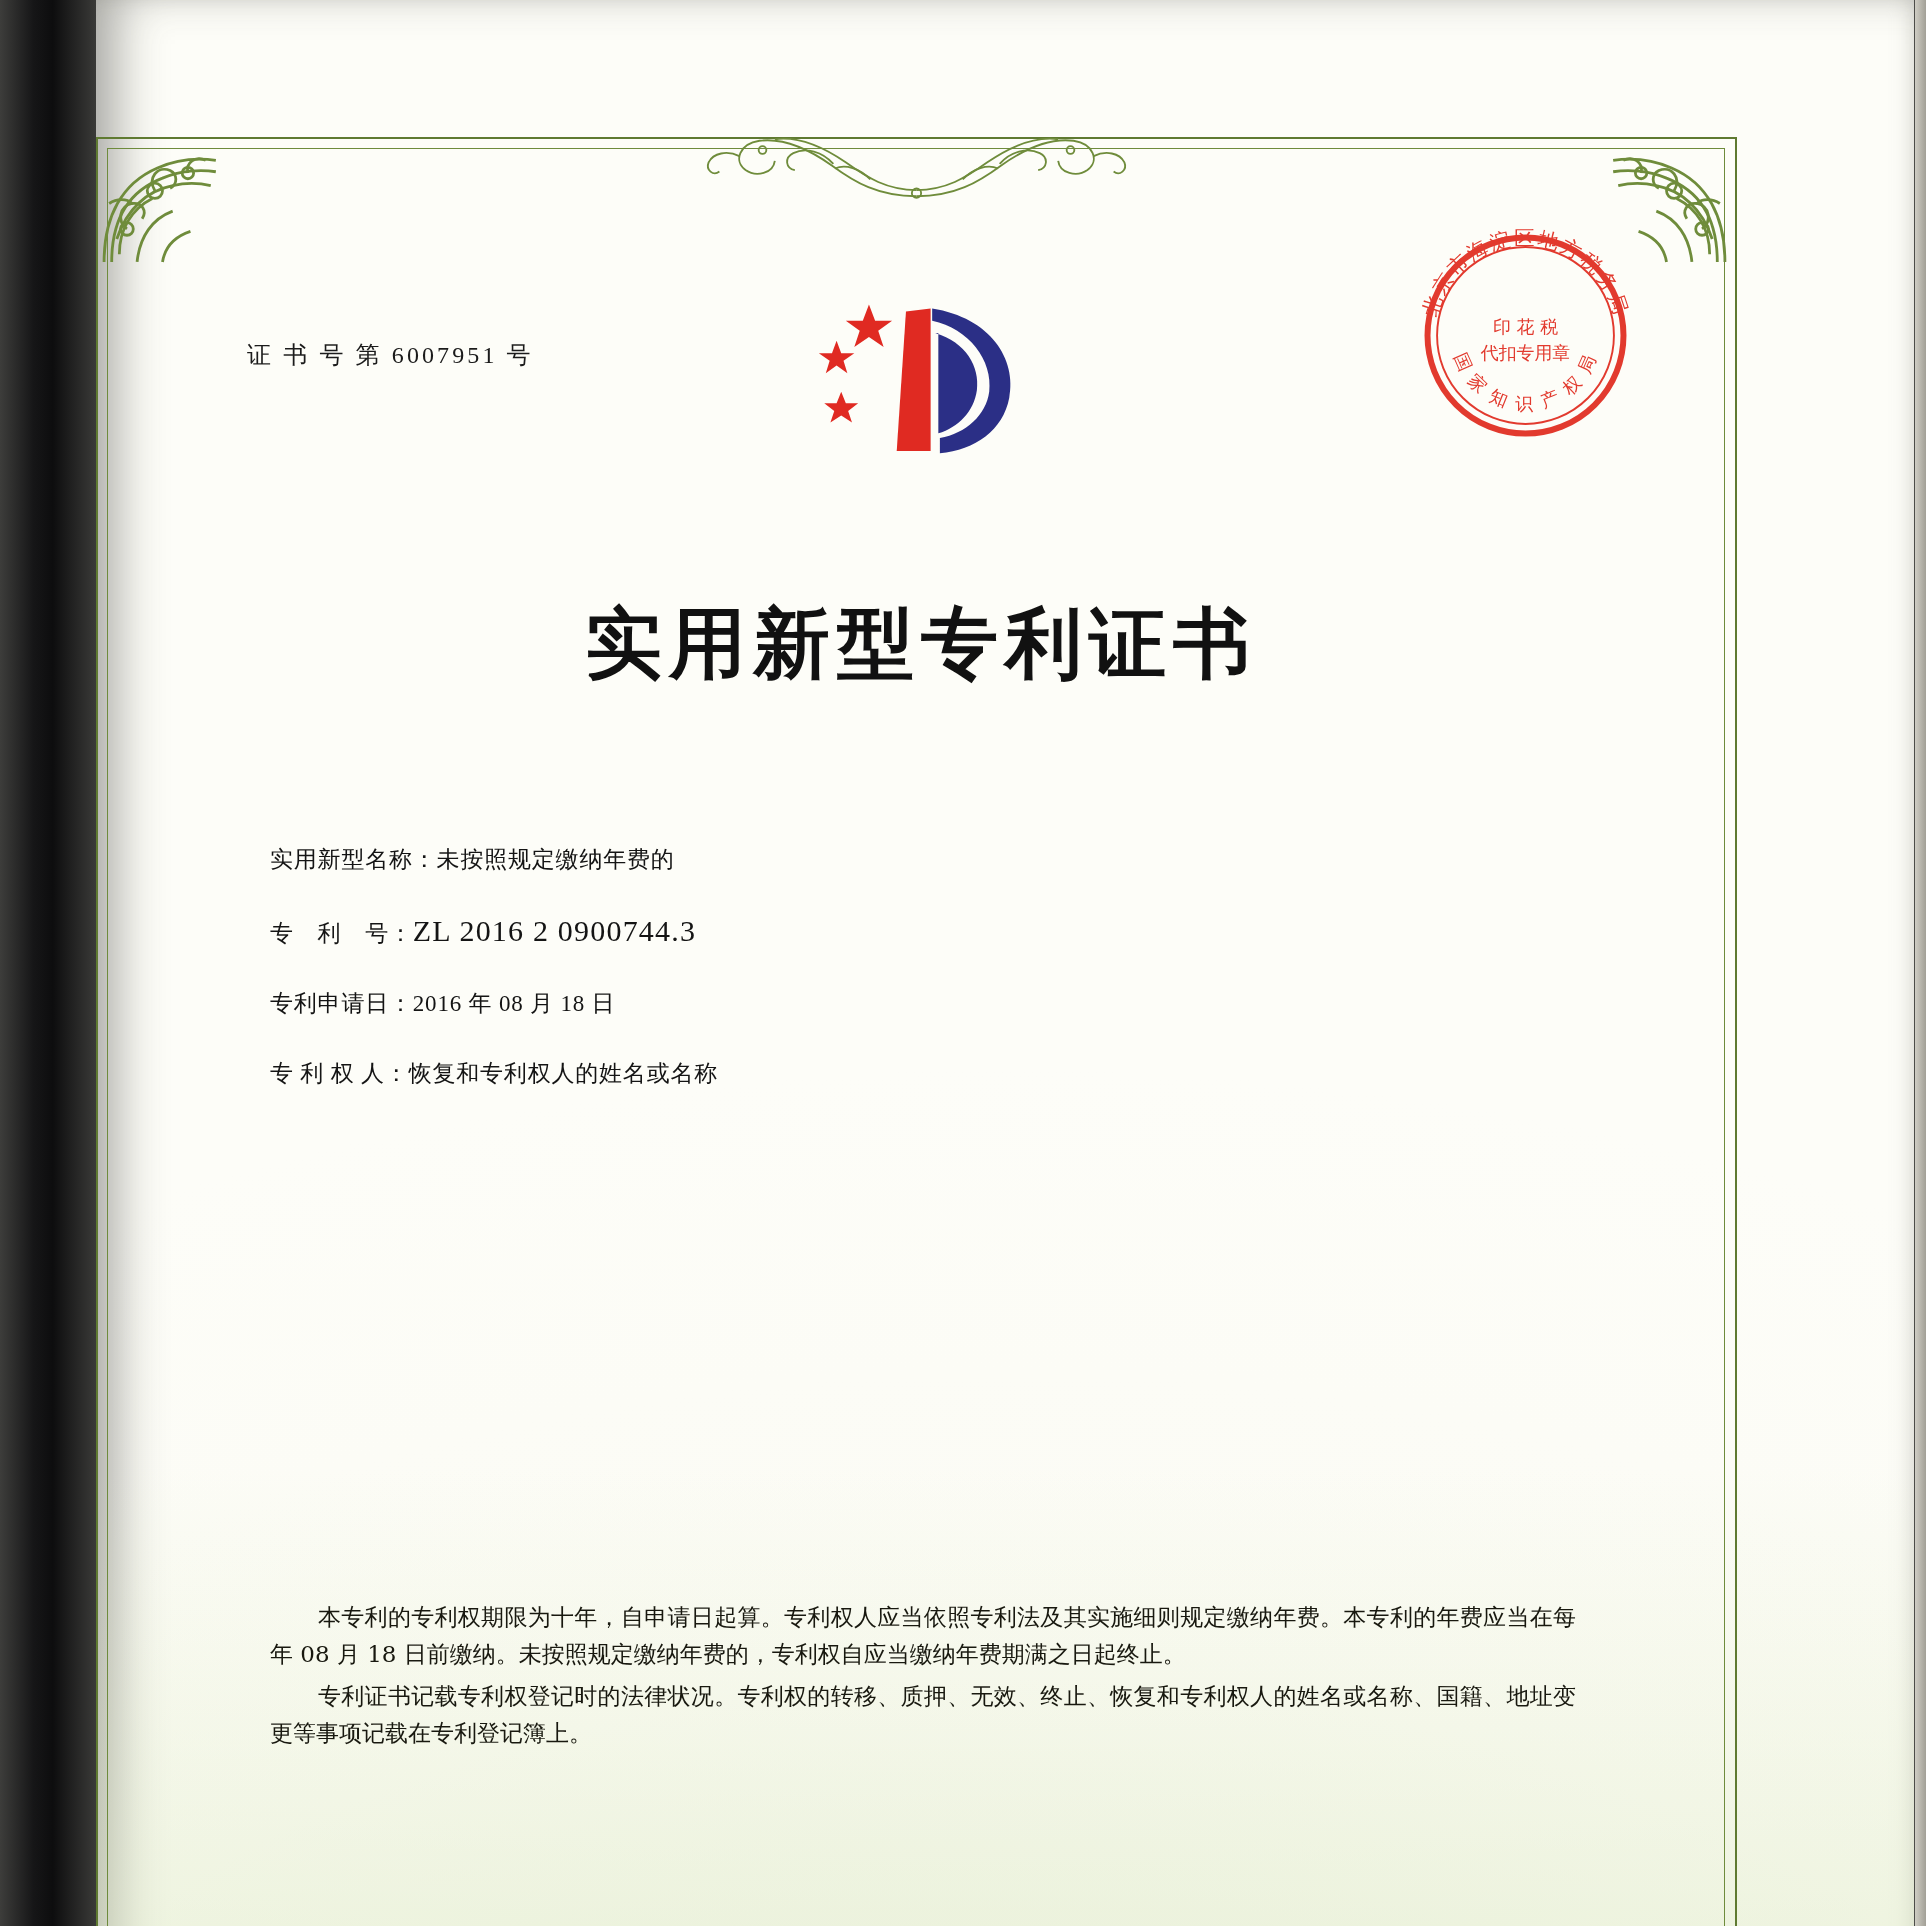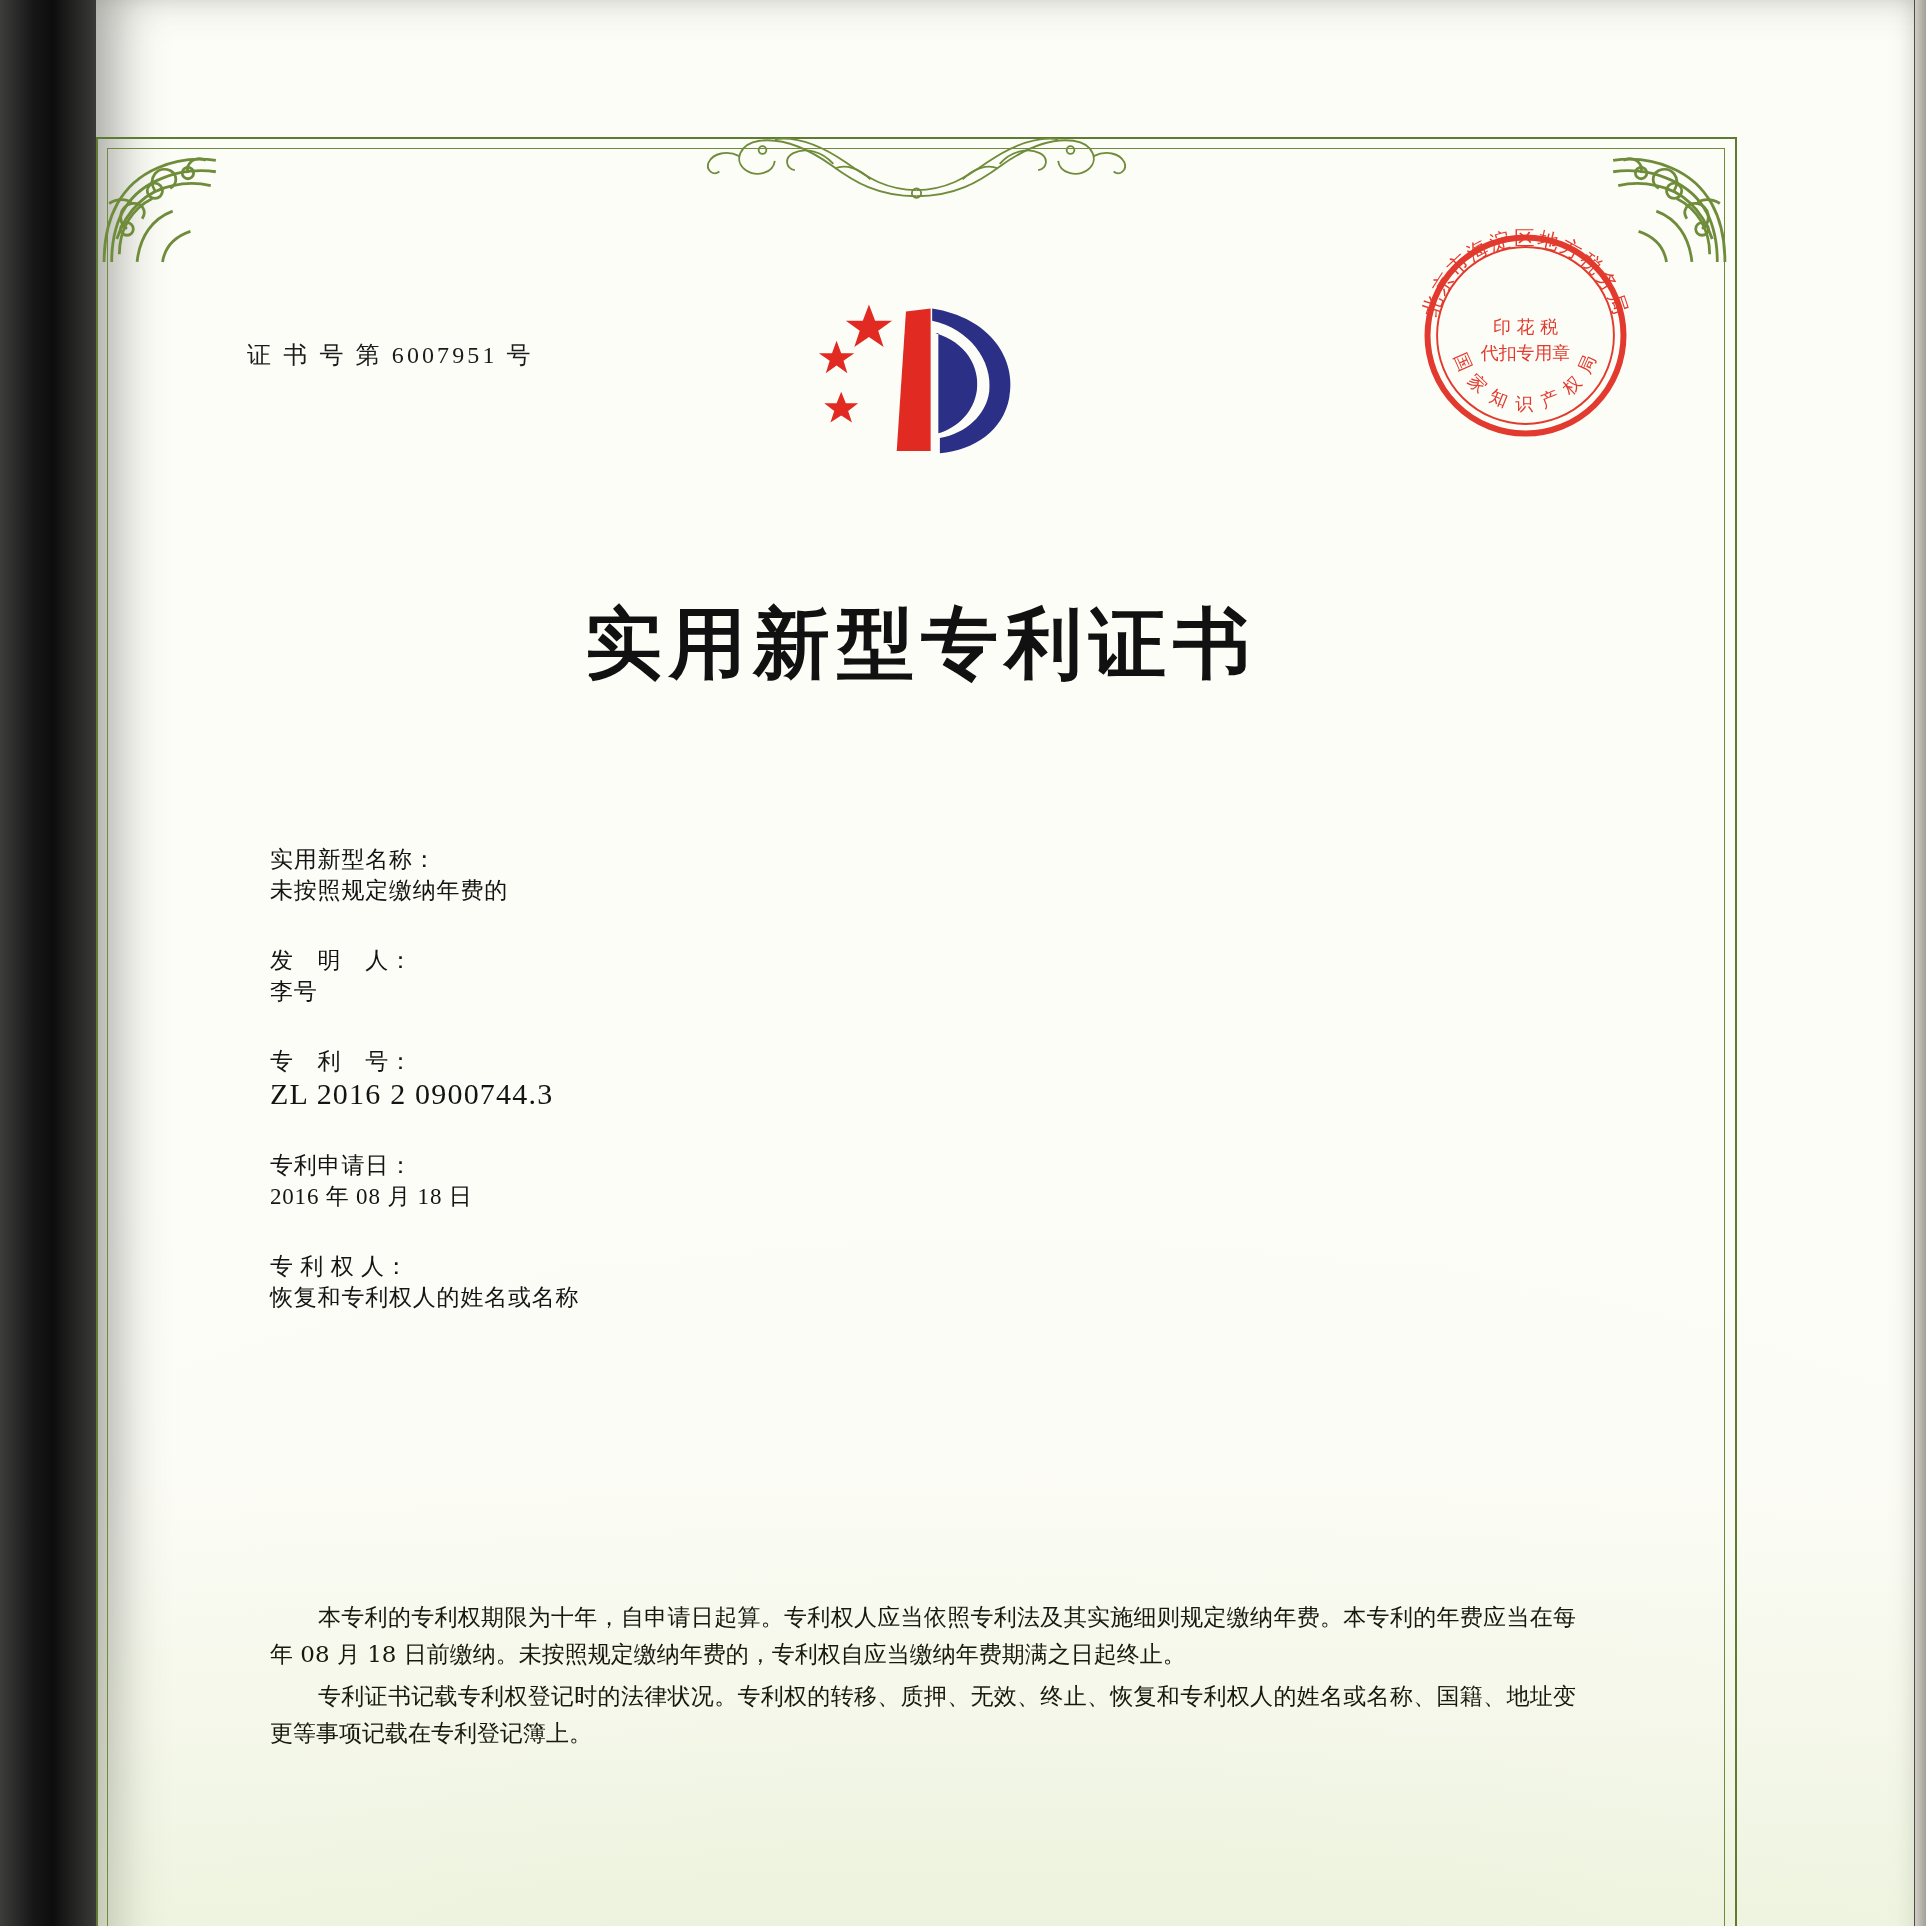--- a/index.html
+++ b/index.html
@@ -126,21 +126,20 @@
     left: 270px;
     top: 844px;
     width: 1310px;
   }
   .field-row {
     display: flex;
     align-items: baseline;
     margin-bottom: 39px;
     font-size: 23px;
     color: #141414;
-    flex-direction: column;
   }
   .field-label {
     white-space: pre;
     letter-spacing: 0.8px;
   }
   .field-value {
     letter-spacing: 0.8px;
   }
   .field-value.mono {
     font-family: Liberation Serif, serif;
@@ -276,24 +275,20 @@
 </div>
 
 <div class="title">实用新型专利证书</div>
 
 <div class="fields">
   <div class="field-row">
     <span class="field-label">实用新型名称：</span>
     <span class="field-value">未按照规定缴纳年费的</span>
   </div>
   <div class="field-row">
-    <span class="field-label">发　明　人：</span>
-    <span class="field-value">李号</span>
-  </div>
-  <div class="field-row">
     <span class="field-label">专　利　号：</span>
     <span class="field-value mono">ZL 2016 2 0900744.3</span>
   </div>
   <div class="field-row">
     <span class="field-label">专利申请日：</span>
     <span class="field-value">2016 年 08 月 18 日</span>
   </div>
   <div class="field-row">
     <span class="field-label">专 利 权 人：</span>
     <span class="field-value">恢复和专利权人的姓名或名称</span>

